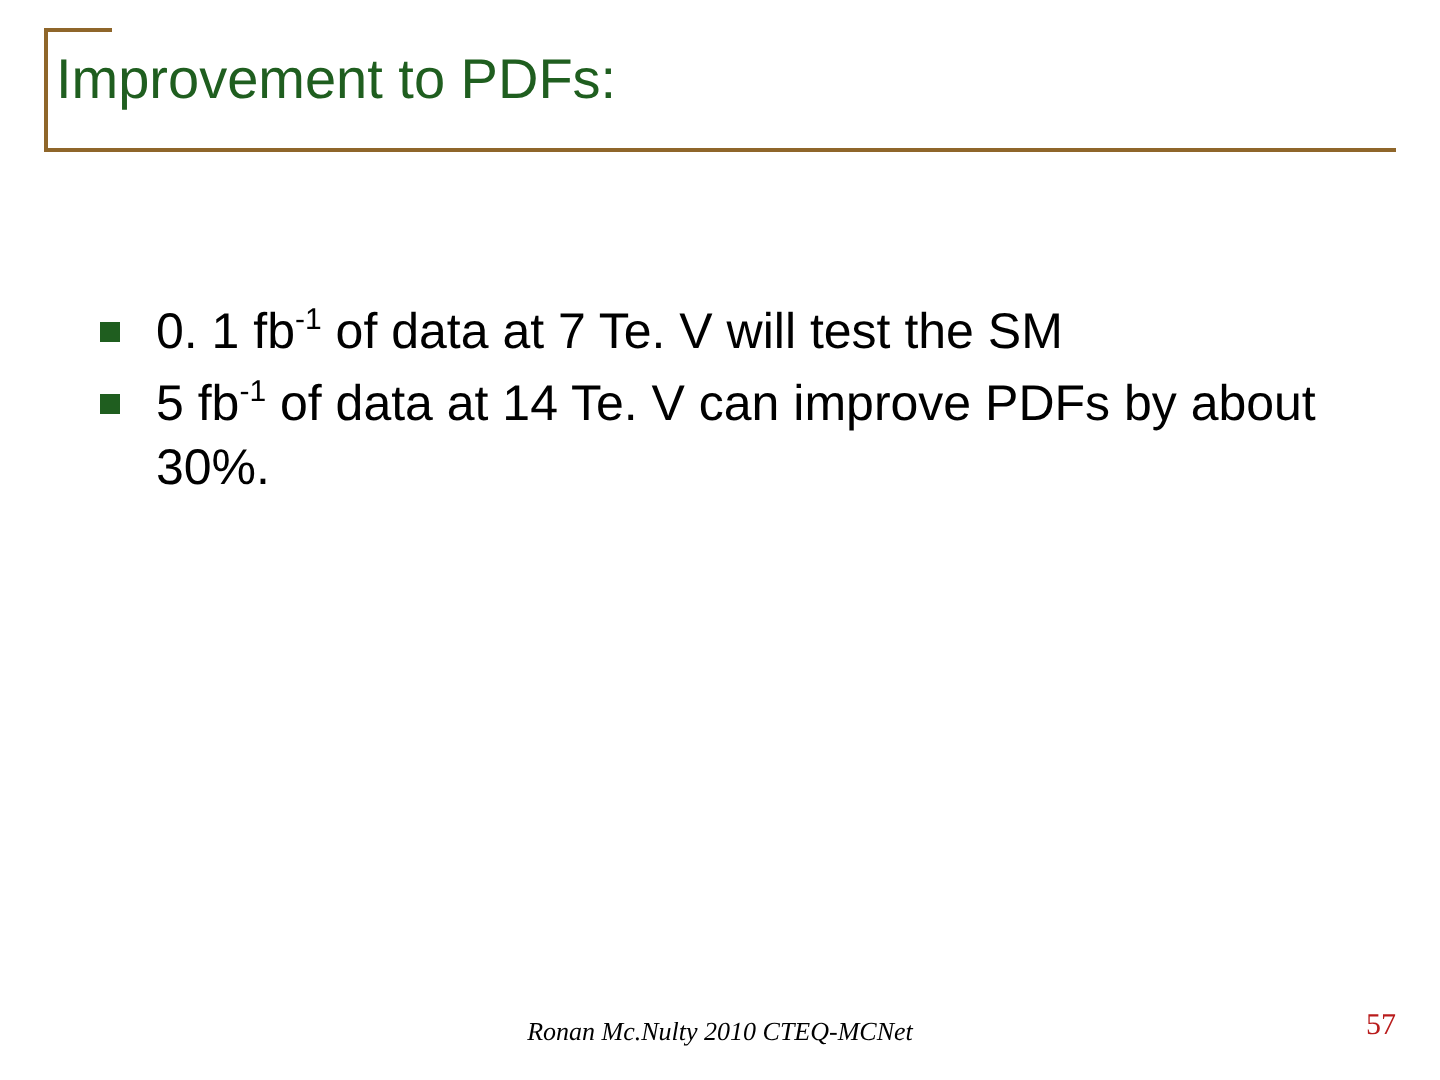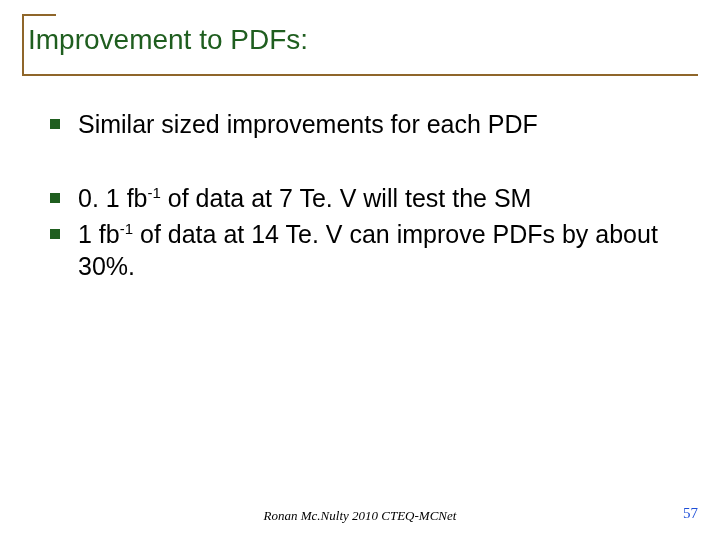--- a/index.html
+++ b/index.html
@@ -94,52 +94,48 @@
     font-size: 13px;
     color: #000;
     line-height: 1.25;
   }
   .page-num {
     position: absolute;
     bottom: 18px;
     right: 22px;
     font-family: Garamond, Georgia, serif;
     font-size: 15px;
-    color: #1d4ed8;
+    color: #b91c1c;
   }
 </style>
 </head>
 <body>
 
 <div class="slide">
 
   <div class="title-wrap">
     <div class="rule-top"></div>
     <div class="rule-left"></div>
     <div class="rule-bottom"></div>
     <h1 class="title">Improvement to PDFs:</h1>
   </div>
 
   <div class="content">
 
     <div class="group">
-      <div class="item">
-        <span class="bullet"></span>
-        <span class="text">Similar sized improvements for each PDF</span>
-      </div>
     </div>
 
     <div class="group">
       <div class="item">
         <span class="bullet"></span>
         <span class="text"><span>0. 1 fb</span><sup>-1</sup><span> of data at 7 Te. V will test the SM</span></span>
       </div>
       <div class="item">
         <span class="bullet"></span>
-        <span class="text"><span>1 fb</span><sup>-1</sup><span> of data at 14 Te. V can improve PDFs  by about 30%.</span></span>
+        <span class="text"><span>5 fb</span><sup>-1</sup><span> of data at 14 Te. V can improve PDFs  by about 30%.</span></span>
       </div>
     </div>
 
   </div>
 
   <div class="footer">
     <div class="footer-text">Ronan Mc.Nulty  2010 CTEQ-MCNet</div>
   </div>
 
   <div class="page-num">57</div>

